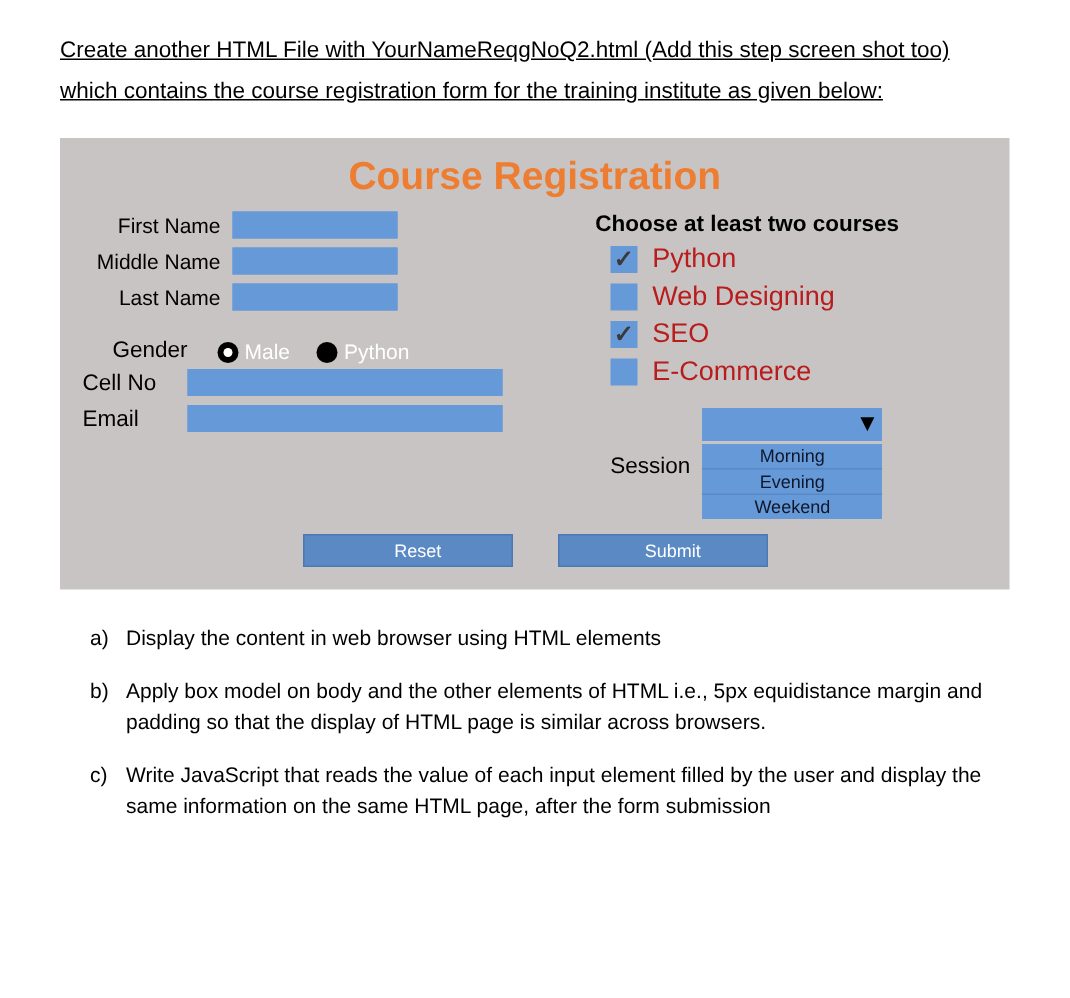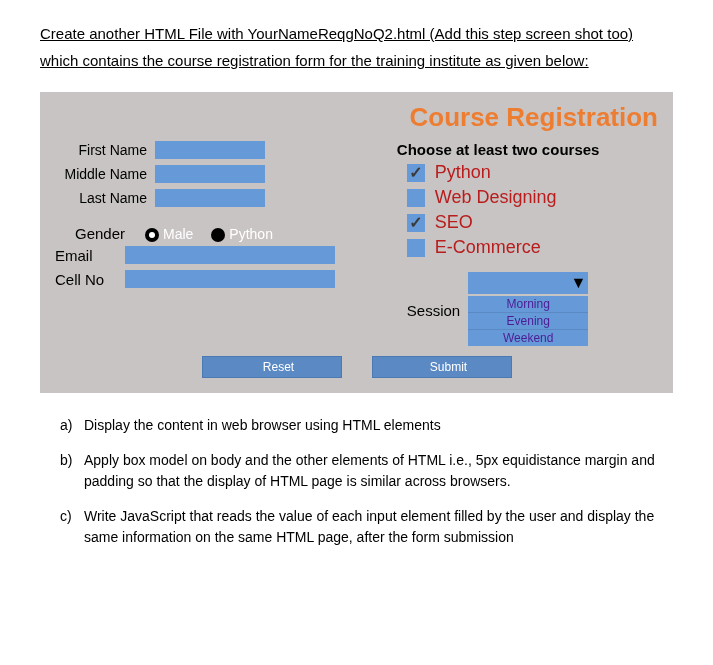--- a/index.html
+++ b/index.html
@@ -20,21 +20,21 @@
     }
     .form-container {
       background: #c9c4c4;
       padding: 10px 15px 15px 15px;
       position: relative;
     }
     .form-title {
       color: #ed7d31;
       font-size: 26px;
       font-weight: bold;
-      text-align: right;
+      text-align: center;
       margin-bottom: 8px;
       font-family: Arial, sans-serif;
     }
     .form-body {
       display: flex;
       gap: 20px;
     }
     .left-col { flex: 1.15; }
     .right-col { flex: 1; position: relative; }
     .name-row {
@@ -124,21 +124,21 @@
       position: absolute;
       right: 2px; top: 2px;
       color: #000;
       font-size: 16px;
     }
     .session-options {
       background: #6699d8;
       margin-top: 2px;
     }
     .session-opt {
-      color: #4c1d95;
+      color: #0f172a;
       font-size: 12px;
       text-align: center;
       padding: 1px 0;
       border-bottom: 1px solid #5a89c4;
     }
     .session-opt:last-child { border-bottom: none; }
     .button-row {
       display: flex;
       gap: 30px;
       justify-content: center;
@@ -195,25 +195,25 @@
         <div class="gender-label">Gender</div>
         <span class="radio-circle">
             <span class="radio-inner"></span>
           </span>
         <span class="radio-text">Male</span>
         <span class="radio-circle"></span>
         <span class="radio-text">Python</span>
       </div>
 
       <div class="field-row">
+        <div class="field-label">Cell No</div>
+        <div class="blue-input wide-input"></div>
+      </div>
+      <div class="field-row">
         <div class="field-label">Email</div>
-        <div class="blue-input wide-input"></div>
-      </div>
-      <div class="field-row">
-        <div class="field-label">Cell No</div>
         <div class="blue-input wide-input"></div>
       </div>
     </div>
 
     <div class="right-col">
       <div class="courses-title">Choose at least two courses</div>
       <div class="course-row">
         <span class="checkbox">✓</span>
         <span class="course-text">Python</span>
       </div>

